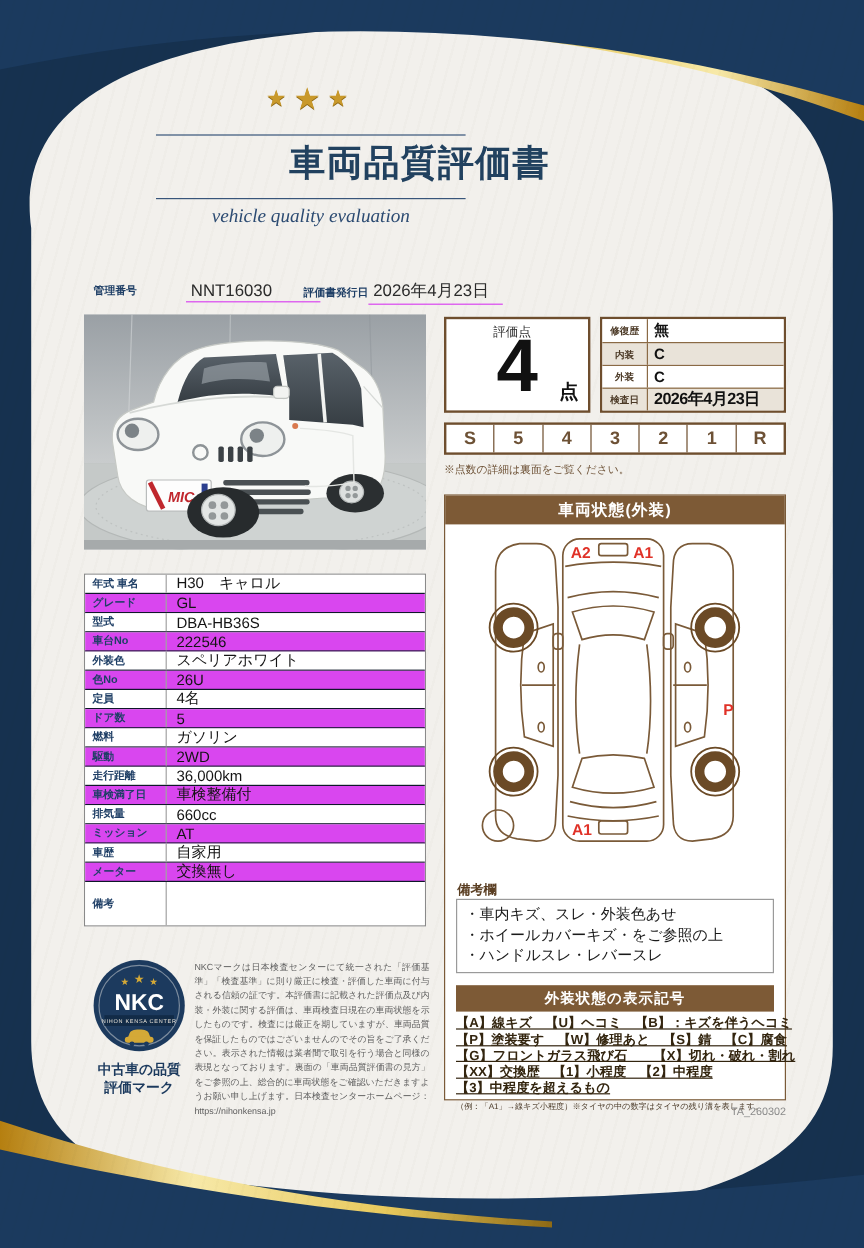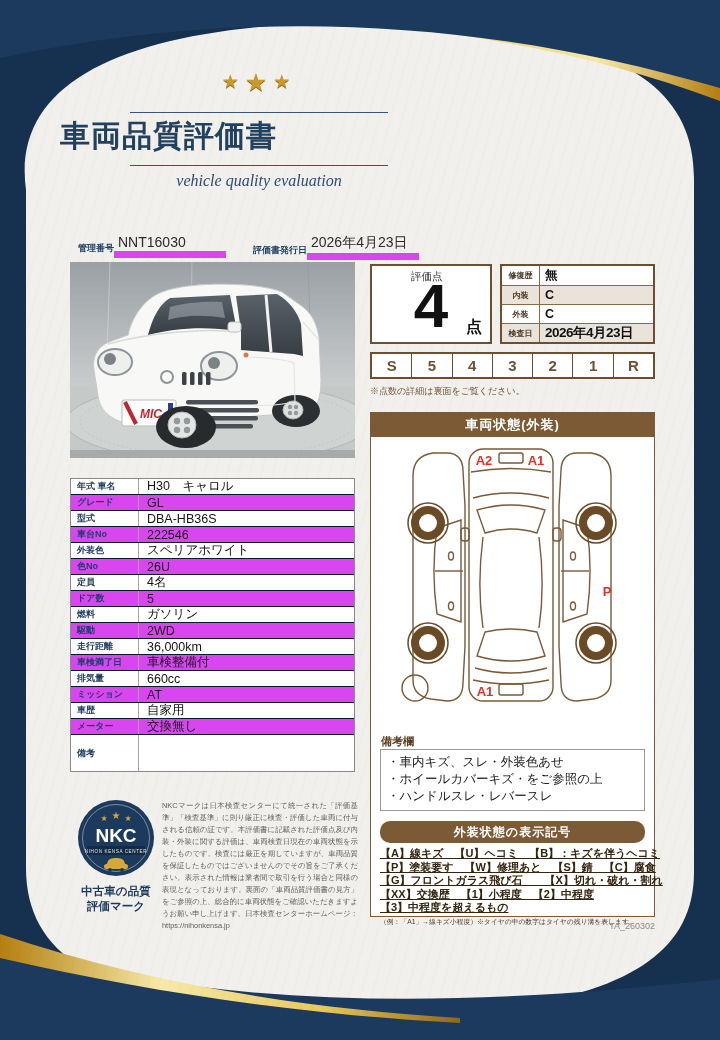--- a/index.html
+++ b/index.html
@@ -14,31 +14,31 @@
       repeating-linear-gradient(18deg, rgba(255,255,255,.30) 0 1px, transparent 1px 8px);
     mix-blend-mode:multiply; opacity:.5; }
   .content { position:absolute; inset:0; z-index:2; }
 
   
   .stars { left:130px; top:68px; width:258px; text-align:center; color:#c9992b;
     text-shadow:0 1px 0 #8a6410; letter-spacing:6px; }
   .stars .s1,.stars .s3 { font-size:19px; vertical-align:3px; }
   .stars .s2 { font-size:25px; }
   .hline { left:130px; width:258px; height:1px; background:#38557a; }
-  .title { left:60px; top:116px; width:398px; text-align:left;
+  .title { left:60px; top:116px; width:398px; text-align:right;
     font-family:"Liberation Serif", serif; font-weight:bold; font-size:30px;
     color:#21415f; letter-spacing:1px; }
   .subtitle { left:60px; top:172px; width:398px; text-align:center;
     font-family:"Liberation Serif", serif; font-style:italic; font-size:16px; color:#2c4b72; }
 
   .meta { top:234px; display:flex; align-items:flex-end; }
   .meta .lbl { font-size:9px; font-weight:bold; color:#1f3f66; padding-bottom:3px; }
-  .meta .val { font-size:14px; color:#2b2b2b; border-bottom:7px solid #d946ef;
+  .meta .val { font-size:14px; color:#2b2b2b; border-bottom:1px solid #d946ef;
     padding:0 4px 1px 4px; min-width:112px; }
-  #meta-mgmt { left:78px; }
+  #meta-mgmt { left:78px;gap:41px; }
   #meta-issue { left:253px; }
 
   
   .photo { left:70px; top:262px; width:285px; height:196px; background:#b9bec1; }
   .vtable { left:70px; top:478px; width:285px; border:1px solid #8a8a8a; background:#fff; }
   .vrow { display:flex; height:16px; border-bottom:1px solid #0f172a; background:#fff; }
   .vrow.alt { background:#d946ef; }
   .vrow.last { height:36px; border-bottom:none; }
   .vlabel { width:68px; border-right:1px solid #a2a2a2; font-size:9px; font-weight:bold;
     color:#1f3f66; display:flex; align-items:center; padding-left:6px; }
@@ -75,21 +75,21 @@
 
   .panel { left:370px; top:412px; width:285px; height:505px; border:1.5px solid #7a5a38; background:#fff; }
   .panel-header { position:absolute; left:0; top:0; right:0; height:24px; background:#7d5a36;
     color:#fff; font-size:13px; font-weight:bold; text-align:center; line-height:24px; letter-spacing:1px; }
   .diagram { position:absolute; left:2px; top:25px; }
   .remarks-label { position:absolute; left:10px; top:321px; font-size:11px; font-weight:bold; color:#5a3e22; }
   .remarks-box { position:absolute; left:9px; right:9px; top:336px; height:62px;
     border:1px solid #9a9a9a; background:#fff; padding:4px 6px; }
   .remark-line { font-size:12.5px; color:#1a1a1a; line-height:17px; }
   .legend-bar { position:absolute; left:9px; right:9px; top:408px; height:22px; background:#7d5a36;
-    color:#fff; font-size:12px; font-weight:bold; text-align:center; line-height:22px; letter-spacing:1px;border-radius:10px; }
+    color:#fff; font-size:12px; font-weight:bold; text-align:center; line-height:22px; letter-spacing:1px; }
   .legend { position:absolute; left:9px; right:6px; top:434px; }
   .legend-line { font-size:11px; font-weight:bold; color:#33250f; line-height:13.5px; white-space:nowrap;text-decoration:underline; }
   .legend-note { font-size:6.8px; color:#4a3a28; margin-top:2px; white-space:nowrap; }
   .doc-code { left:370px; top:921px; width:285px; text-align:right; font-size:9px; color:#8b8b8b; }
 </style>
 </head>
 <body>
 
 <div class="page">
 

